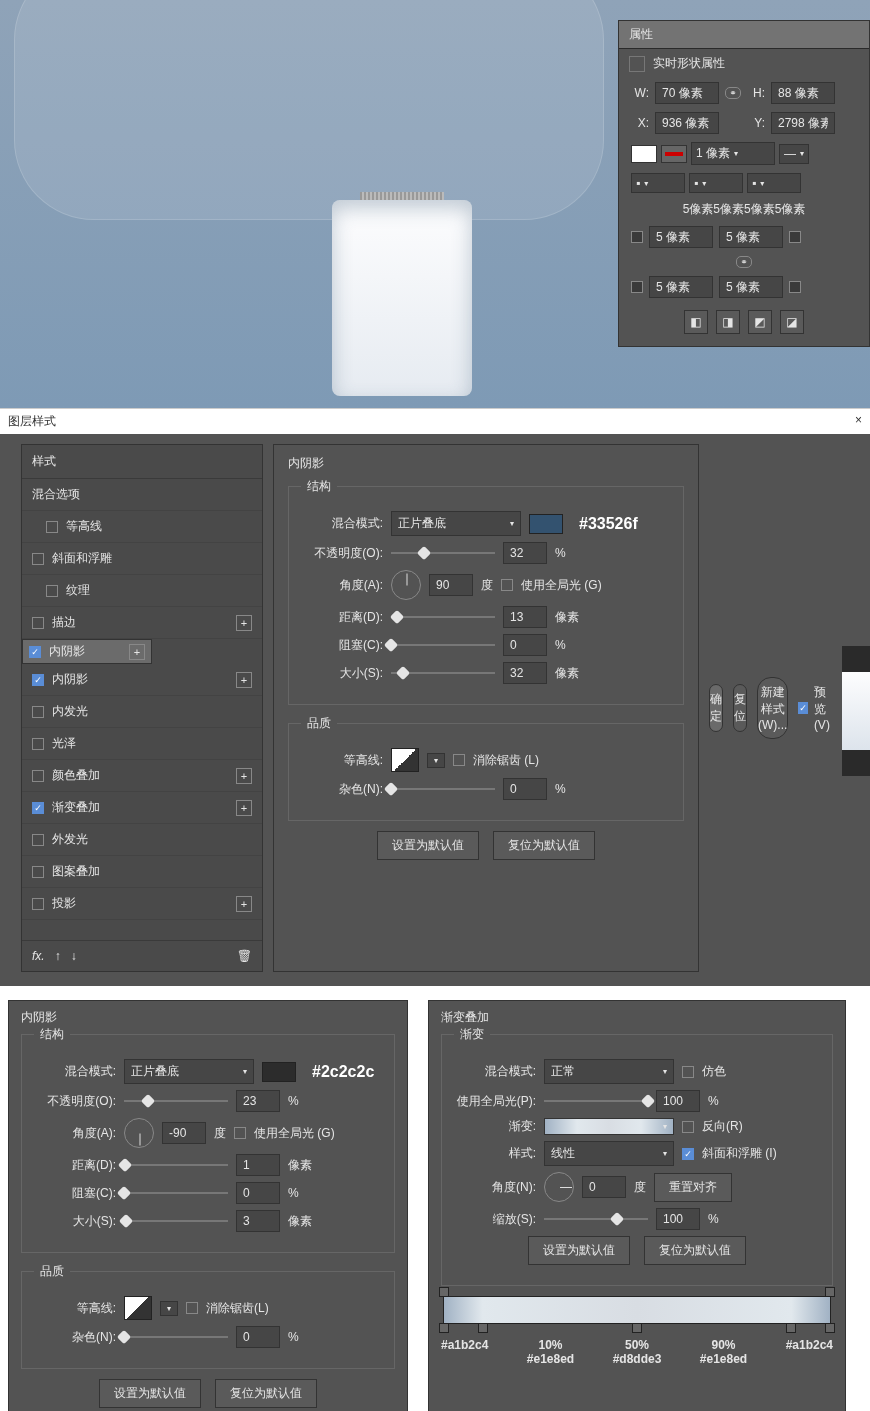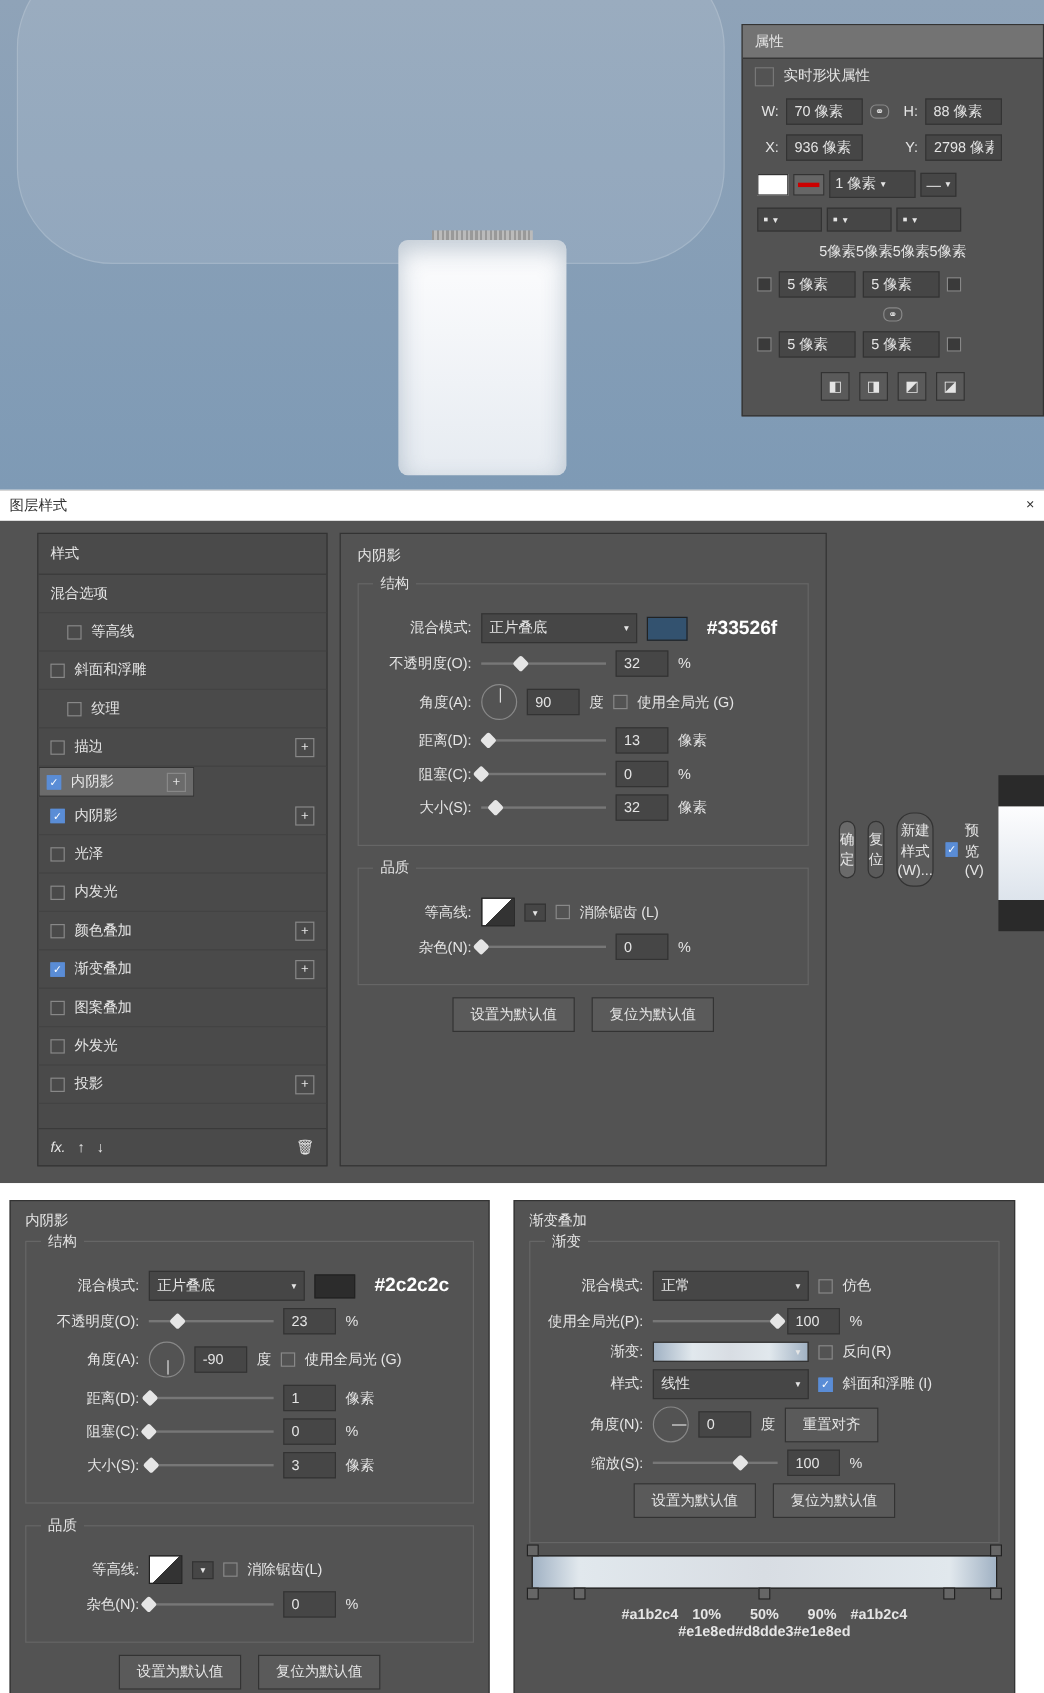--- a/index.html
+++ b/index.html
@@ -19,21 +19,21 @@
 .dd{background:#464646;border:1px solid #333;padding:2px 4px;display:inline-flex;align-items:center;gap:4px}
 .cb{width:12px;height:12px;border:1px solid #888;background:#3a3a3a;display:inline-block}
 .act-row{display:flex;gap:8px;padding:8px 0 12px;justify-content:center}
 .act-btn{width:24px;height:24px;background:#5a5a5a;border:1px solid #333;display:inline-flex;align-items:center;justify-content:center}
 .bottle{position:absolute;left:332px;top:200px;width:140px;height:196px;background:linear-gradient(#fdfdfe,#e6ebf1);border-radius:8px;box-shadow:inset 0 8px 20px rgba(51,82,111,.3)}
 .cap{position:absolute;left:360px;top:192px;width:84px;height:10px;background:repeating-linear-gradient(90deg,#999 0 2px,#bbb 2px 4px)}
 .glass{position:absolute;left:14px;top:-40px;width:590px;height:260px;background:rgba(255,255,255,.1);border-radius:80px;border:1px solid rgba(255,255,255,.15)}
 
 .dlg-bar{background:#fff;color:#333;padding:4px 8px;display:flex;justify-content:space-between;border-top:1px solid #ccc}
 .dlg-bar span{color:#333}
-.dialog{background:#535353;padding:10px 31px 14px;display:flex;gap:10px}
+.dialog{background:#535353;padding:10px 21px 14px;display:flex;gap:10px}
 .style-list{width:242px;background:#4a4a4a;border:1px solid #333;display:flex;flex-direction:column;position:relative;height:528px}
 .style-h{padding:8px 10px;border-bottom:1px solid #3a3a3a}
 .style-item{padding:7px 10px;display:flex;align-items:center;justify-content:space-between;border-bottom:1px solid #434343}
 .style-item.sel{background:#6b6b6b}
 .style-item .l{display:flex;align-items:center;gap:8px}
 .ck{width:12px;height:12px;border:1px solid #888;display:inline-flex;align-items:center;justify-content:center;font-size:9px}
 .ck.on{background:#5a8dd6;border-color:#5a8dd6;color:#fff}
 .plus{width:16px;height:16px;border:1px solid #888;display:inline-flex;align-items:center;justify-content:center;font-size:11px}
 .style-foot{position:absolute;bottom:0;left:0;right:0;padding:8px 10px;display:flex;justify-content:space-between;border-top:1px solid #3a3a3a}
 .style-foot .g{display:flex;gap:10px;align-items:flex-end}
@@ -59,21 +59,21 @@
 .contour{width:28px;height:24px;background:linear-gradient(135deg,#fff 50%,#333 50%);border:1px solid #222;display:inline-block}
 .dbtn{padding:5px 14px;background:#5a5a5a;border:1px solid #333}
 
 .bottom{display:flex;gap:20px;padding:14px 8px 18px;background:#fff}
 .bpanel{background:#535353;border:1px solid #333;padding:8px 12px 14px}
 .bp1{width:400px}
 .bp2{width:418px}
 .grad-bar{height:28px;background:linear-gradient(90deg,#a1b2c4 0%,#e1e8ed 10%,#d8dde3 50%,#e1e8ed 90%,#a1b2c4 100%);border:1px solid #222;margin:6px 2px 2px;position:relative}
 .stop{position:absolute;bottom:-10px;width:10px;height:10px;background:#666;border:1px solid #222;transform:translateX(-50%)}
 .stop.t{top:-10px;bottom:auto}
-.stops-lbl{display:flex;justify-content:center;margin-top:14px;font-size:11px}
+.stops-lbl{display:flex;justify-content:space-between;margin-top:14px;font-size:11px}
 .stops-lbl div{text-align:center;font-weight:bold}
 .wm{position:absolute;right:8px;top:4px;color:rgba(255,255,255,.35);font-size:14px;font-weight:bold}
 .car{font-size:8px}
 </style>
 </head>
 <body>
 
 <div class="canvas">
   <div class="glass"></div>
   <div class="cap"></div>
@@ -99,21 +99,21 @@
       <span class="p-lbl">Y:</span>
       <input class="p-inp" value="2798 像素" style="">
     </div>
     <div class="p-row" style="gap:4px">
       <span class="sw"></span>
       <span class="sw2">
           <svg width="18" height="4">
             <rect width="18" height="4" fill="#c00"></rect>
           </svg>
         </span>
-      <span class="dd" style="width:72px">
+      <span class="dd" style="width:84px">
           <span>1 像素</span>
           <span class="car">▾</span>
         </span>
       <span class="dd" style="width:30px">—<span class="car">▾</span></span>
     </div>
     <div class="p-row" style="gap:4px">
       <span class="dd" style="width:54px">▪<span class="car">▾</span></span>
       <span class="dd" style="width:54px">▪<span class="car">▾</span></span>
       <span class="dd" style="width:54px">▪<span class="car">▾</span></span>
     </div>
@@ -185,48 +185,48 @@
           <span class="plus">+</span>
         </div><div class="style-item">
           <span class="l" style="">
             <span class="ck on">✓</span>
             <span>内阴影</span>
           </span>
           <span class="plus">+</span>
         </div><div class="style-item">
           <span class="l" style="">
             <span class="ck"></span>
+            <span>内发光</span>
+          </span>
+        </div><div class="style-item">
+          <span class="l" style="">
+            <span class="ck"></span>
             <span>光泽</span>
-          </span>
-        </div><div class="style-item">
-          <span class="l" style="">
-            <span class="ck"></span>
-            <span>内发光</span>
           </span>
         </div><div class="style-item">
           <span class="l" style="">
             <span class="ck"></span>
             <span>颜色叠加</span>
           </span>
           <span class="plus">+</span>
         </div><div class="style-item">
           <span class="l" style="">
             <span class="ck on">✓</span>
             <span>渐变叠加</span>
           </span>
           <span class="plus">+</span>
         </div><div class="style-item">
           <span class="l" style="">
             <span class="ck"></span>
+            <span>外发光</span>
+          </span>
+        </div><div class="style-item">
+          <span class="l" style="">
+            <span class="ck"></span>
             <span>图案叠加</span>
-          </span>
-        </div><div class="style-item">
-          <span class="l" style="">
-            <span class="ck"></span>
-            <span>外发光</span>
           </span>
         </div><div class="style-item">
           <span class="l" style="">
             <span class="ck"></span>
             <span>投影</span>
           </span>
           <span class="plus">+</span>
         </div></div>
     <div class="style-foot">
       <div class="g">

